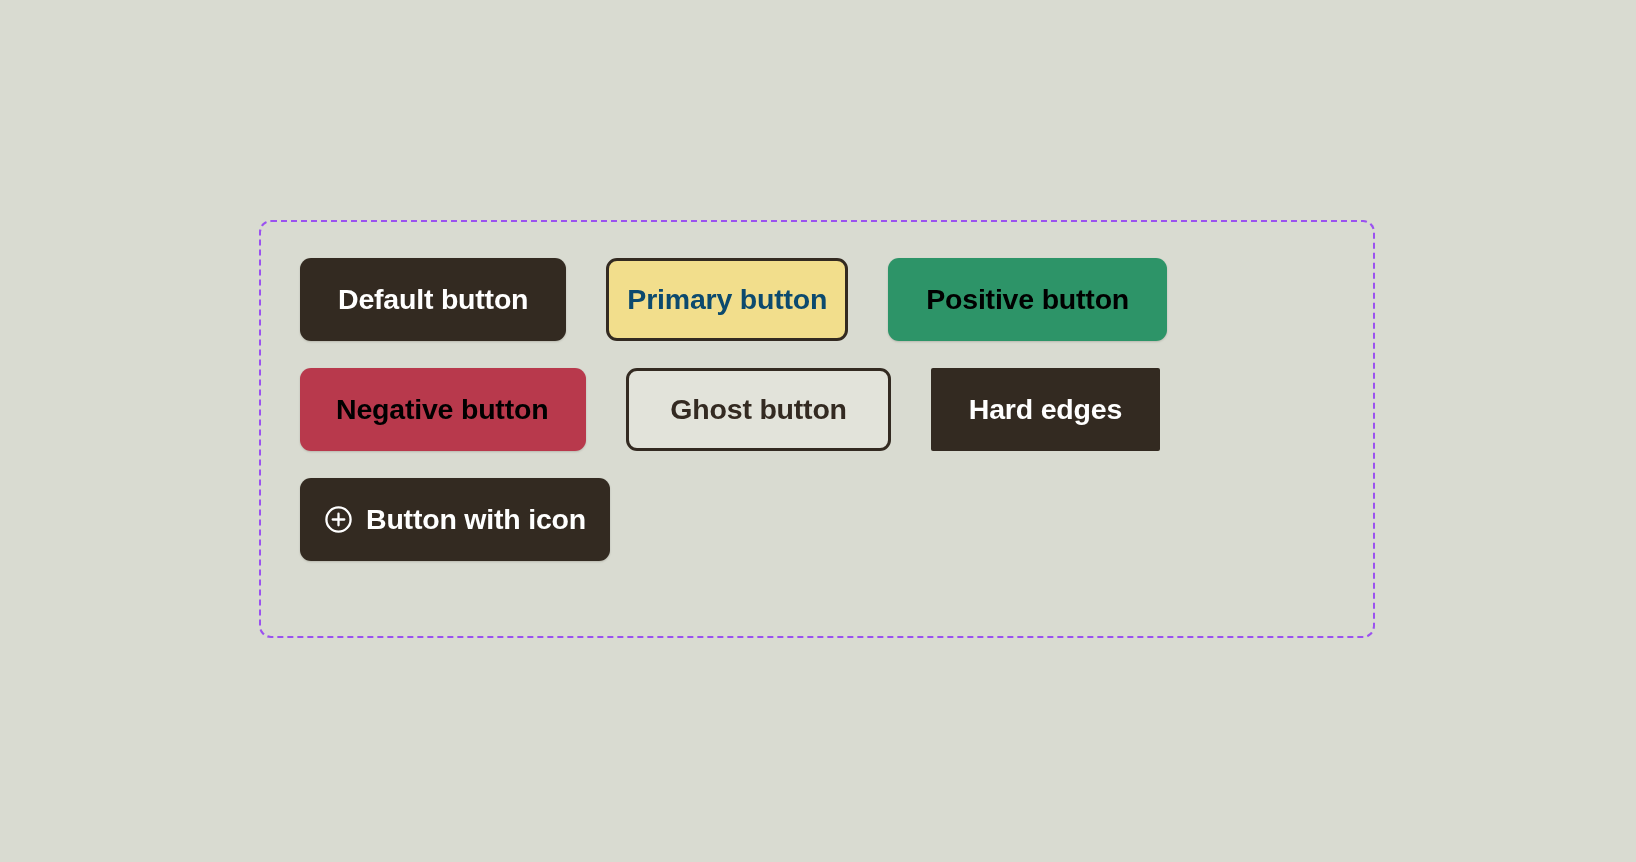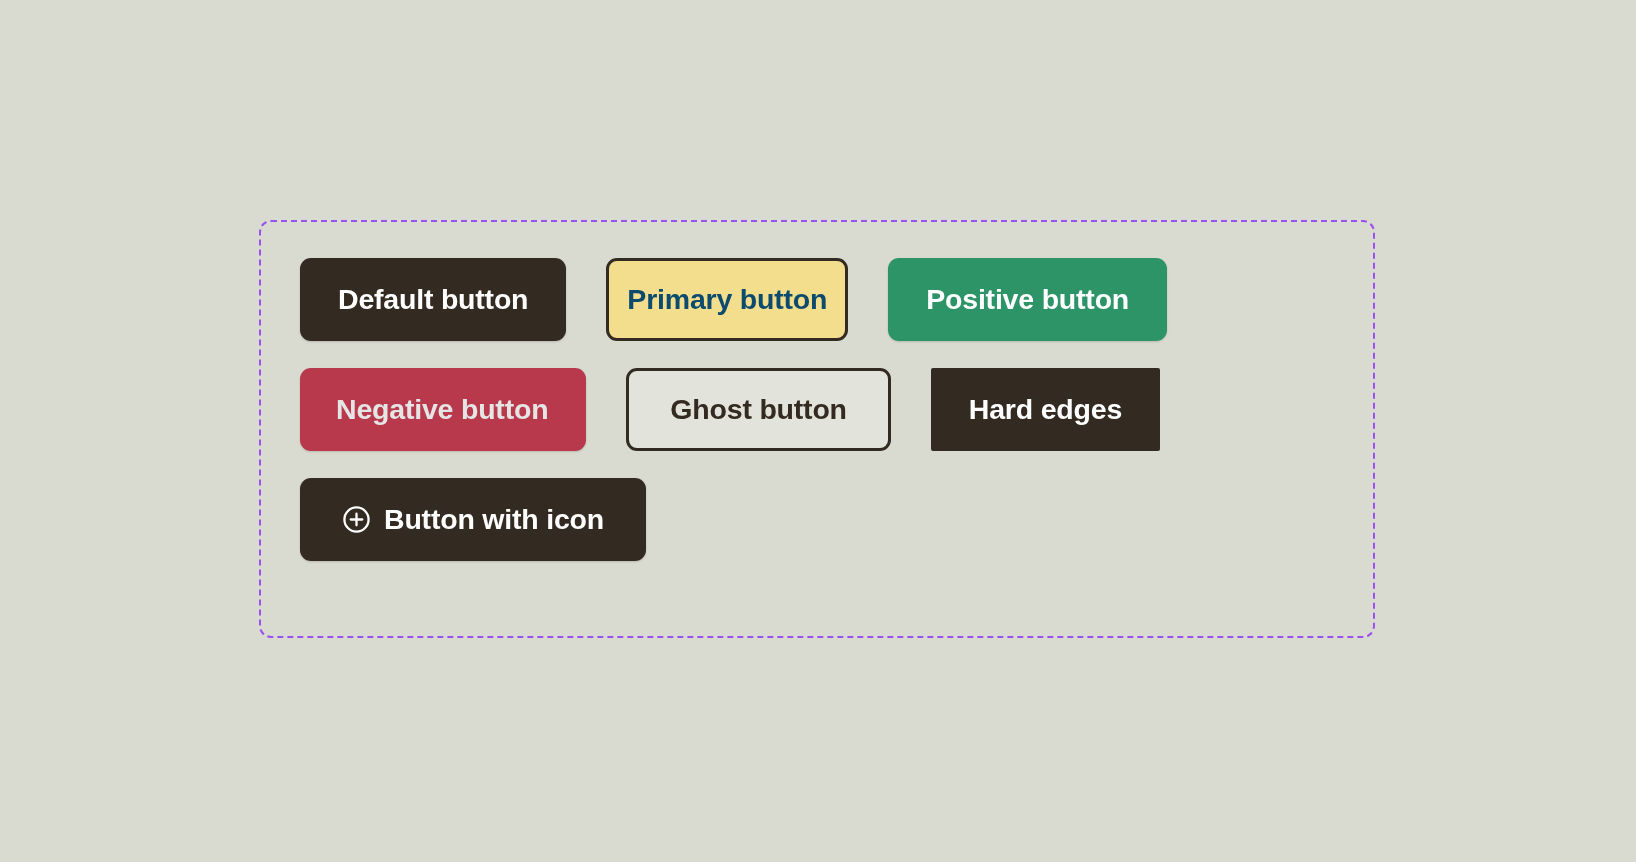--- a/index.html
+++ b/index.html
@@ -77,27 +77,27 @@
   .btn--primary {
     background: #f2de8c;
     color: #0c4a6e;
     border: 3.5px solid #332a21;
     box-shadow: none;
     padding: 0 18px;
   }
 
   .btn--positive {
     background: #2d9468;
-    color: #ffffff;
+    color: #000000;
     justify-content: flex-end;
   }
 
   .btn--negative {
     background: #b8394c;
-    color: #e5e5e5;
+    color: #000000;
     padding-left: 36px;
   }
 
   .btn--ghost {
     background: #e2e3da;
     color: #332a21;
     border: 3.5px solid #332a21;
     box-shadow: none;
     padding: 0 41px;
   }
@@ -105,21 +105,21 @@
   .btn--hard {
     background: #332a21;
     color: #ffffff;
     border-radius: 2px;
     box-shadow: none;
   }
 
   .btn--icon {
     background: #332a21;
     color: #ffffff;
-    padding: 0 42px;
+    padding: 0 24px;
   }
 
   .btn .icon {
     display: inline-flex;
     align-items: center;
     justify-content: center;
     width: 29px;
     height: 29px;
     flex: 0 0 auto;
   }

